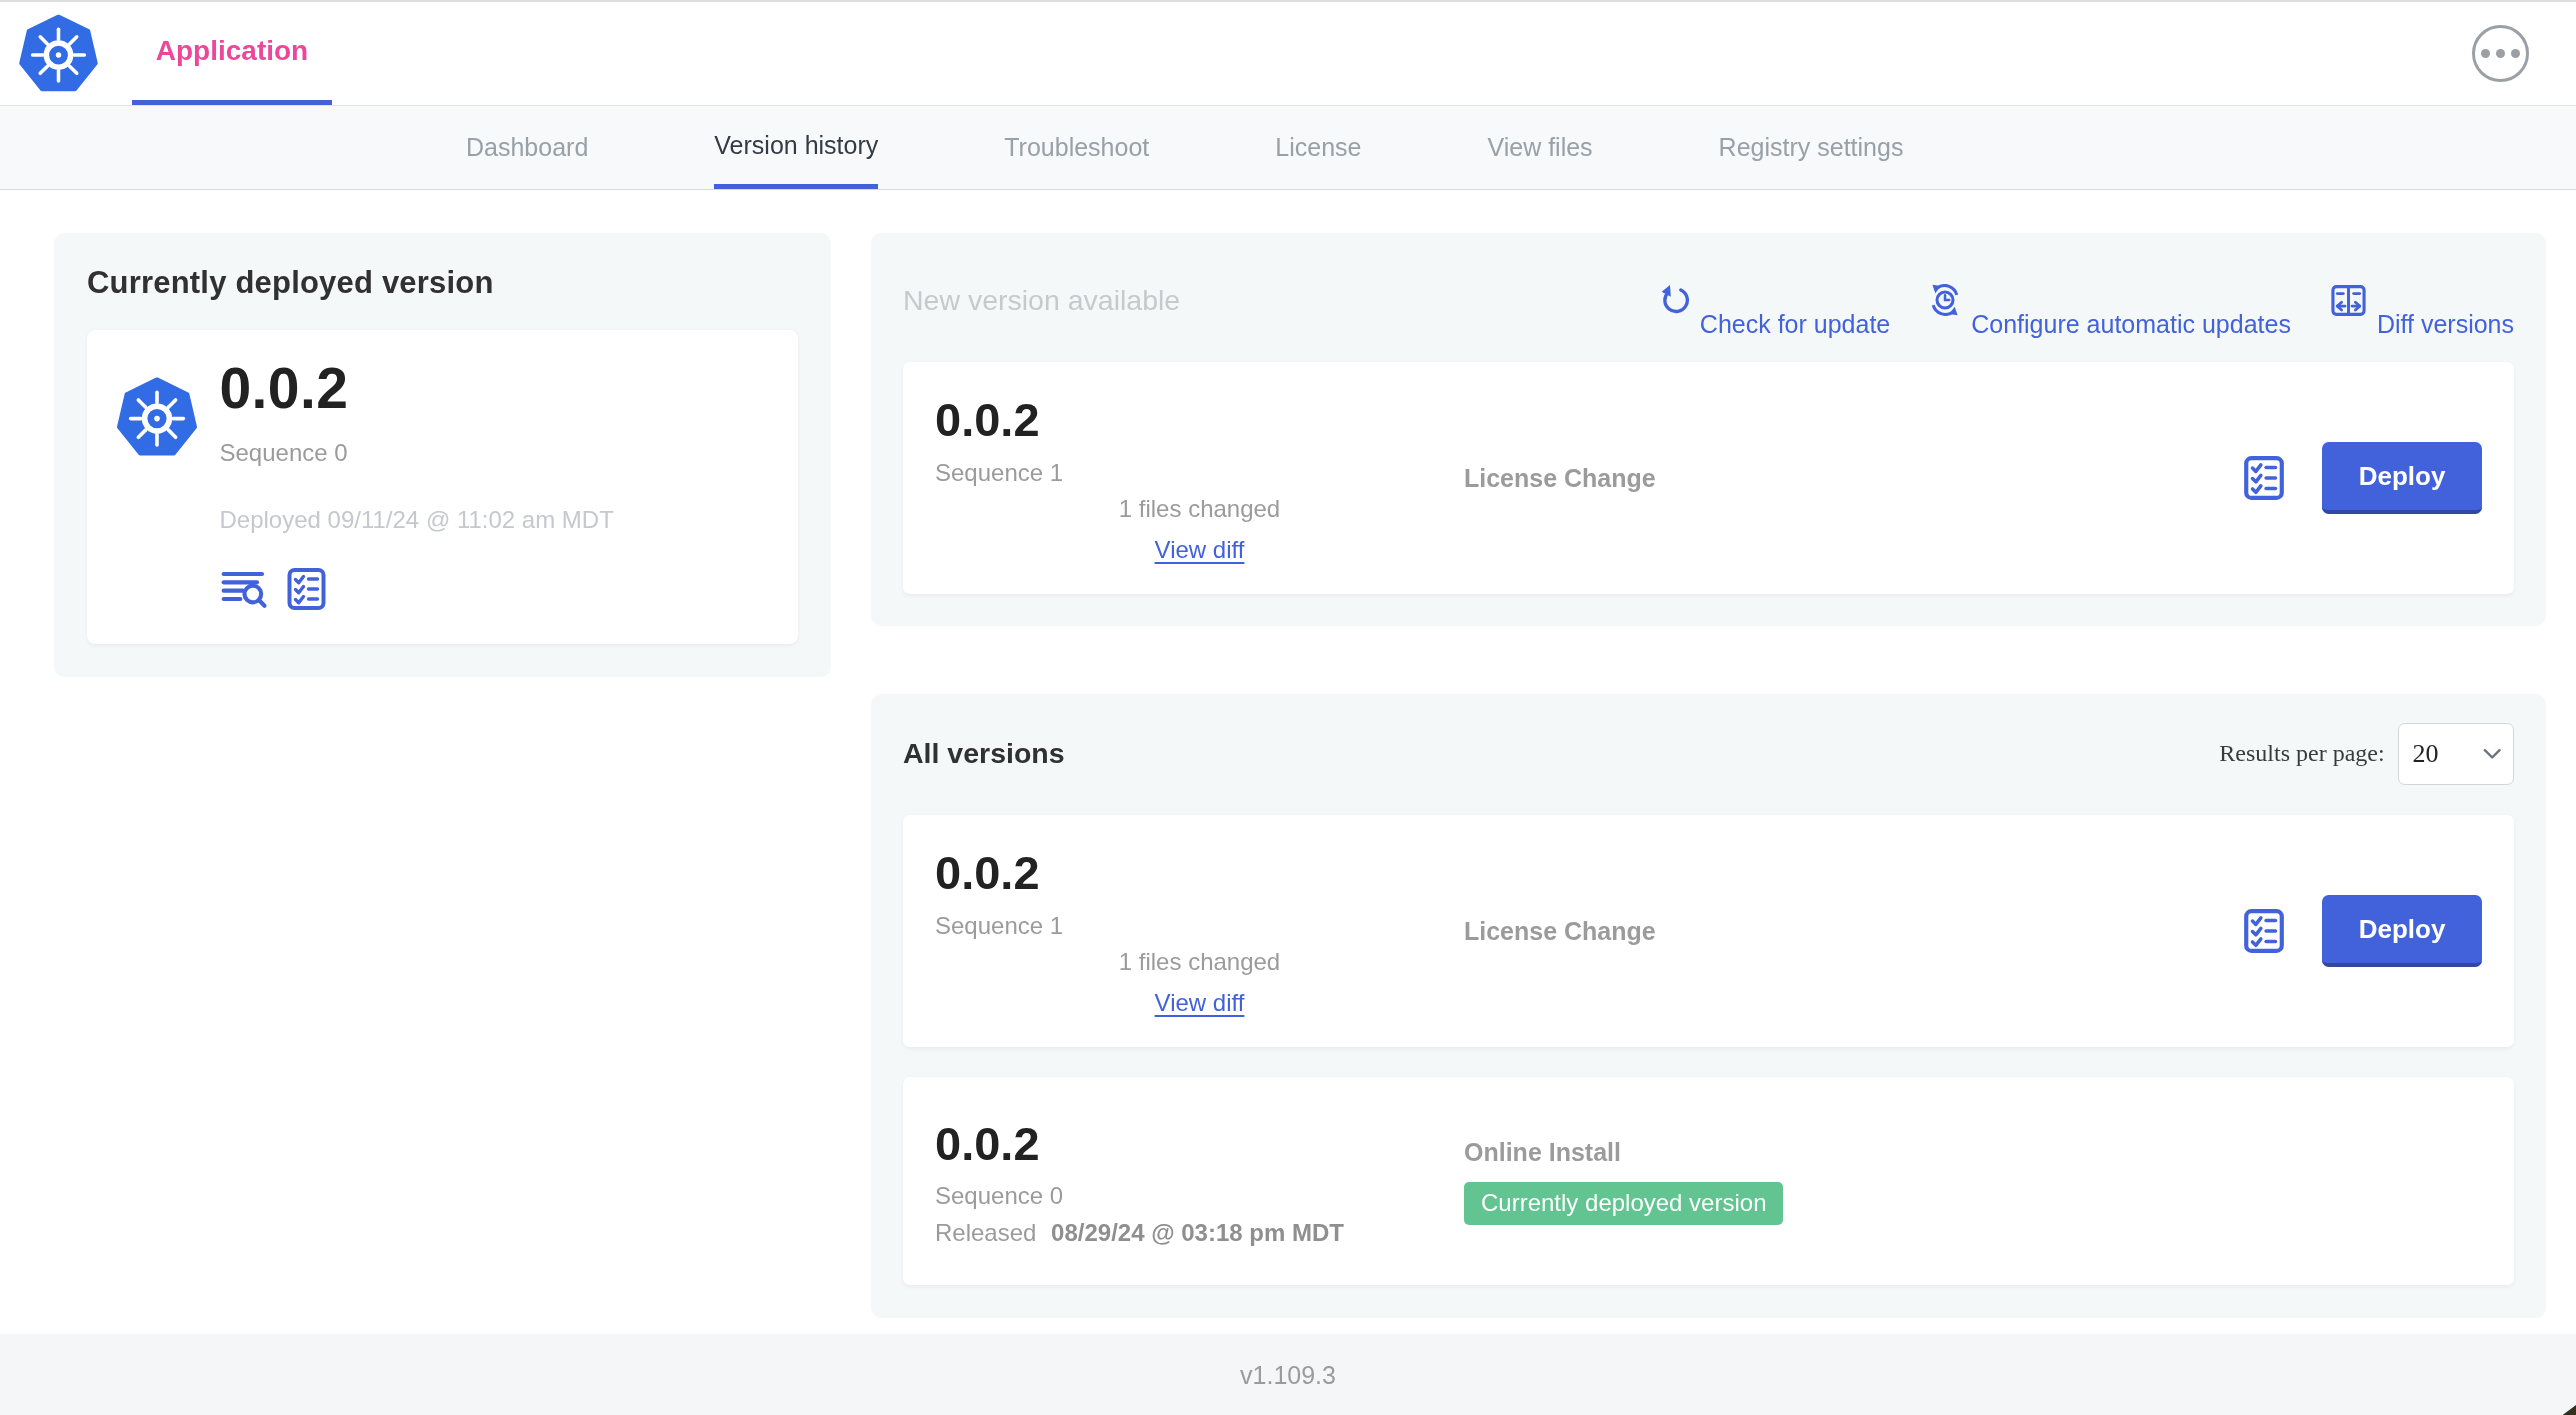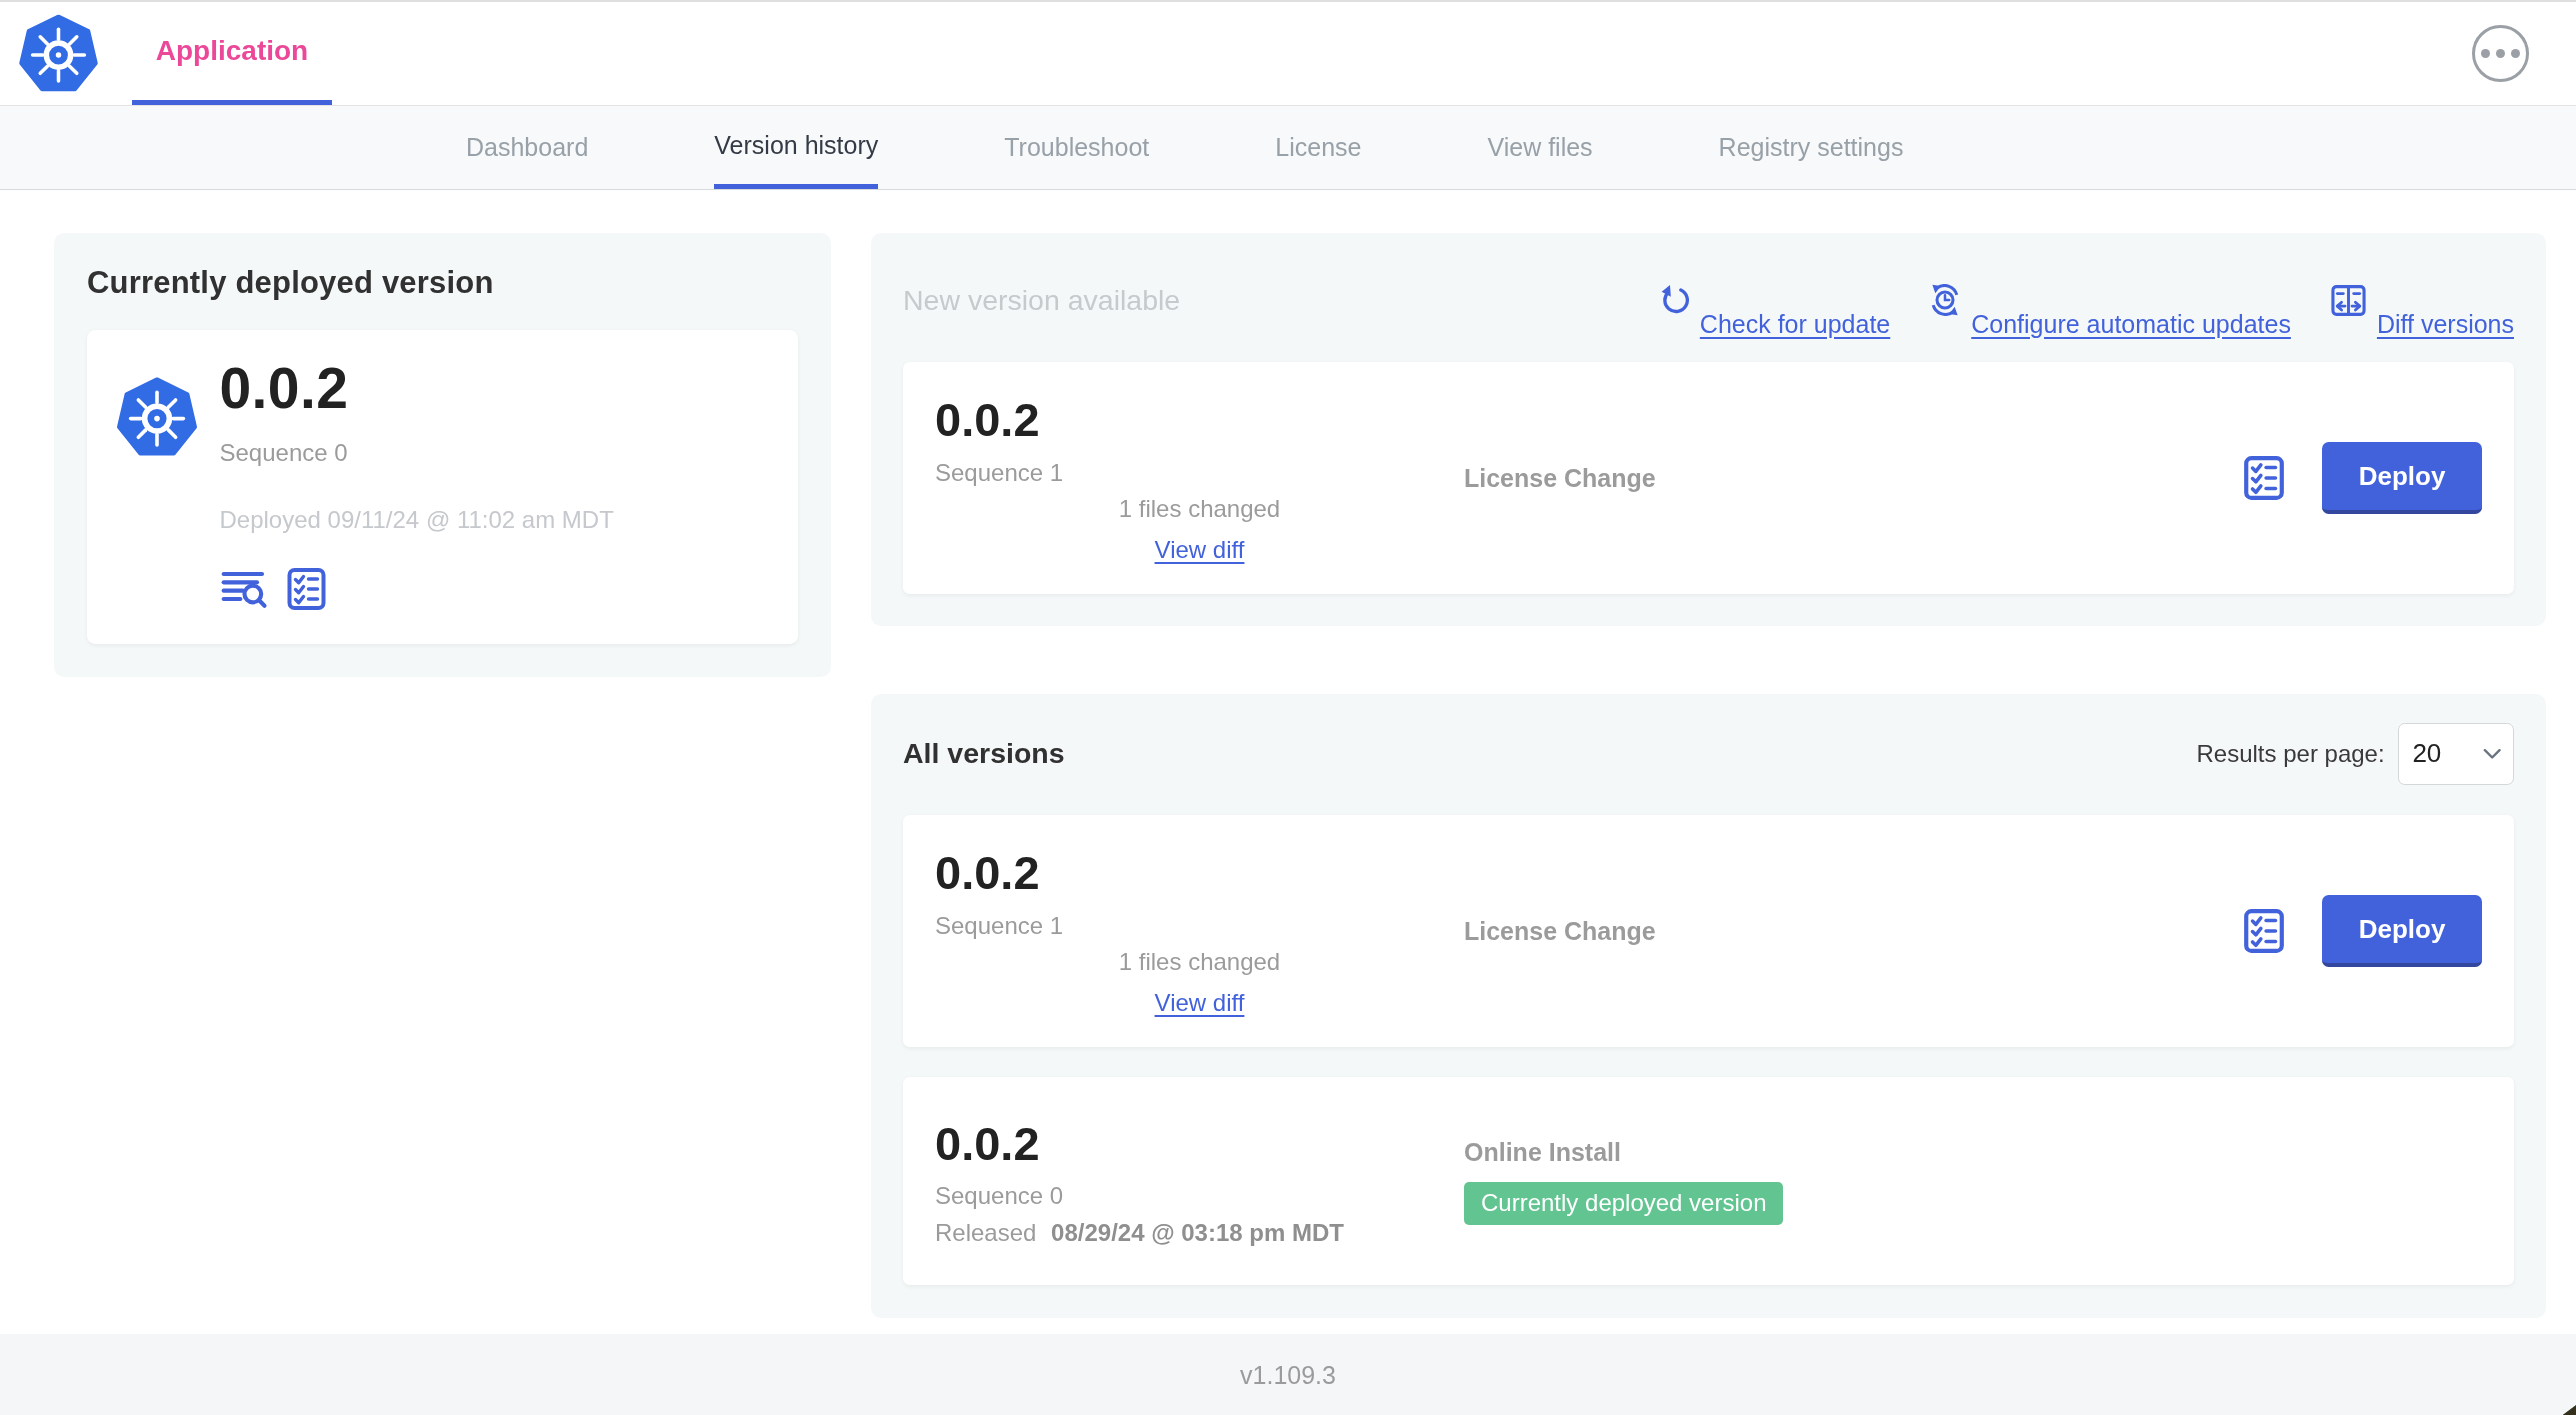--- a/index.html
+++ b/index.html
@@ -42,21 +42,21 @@
   .icon-btn { cursor:pointer; display:inline-flex; }
 
   
   .section { padding:28.5px 32px 32px 32px; }
   .section-head { display:flex; align-items:center; justify-content:space-between; }
   .muted-title { font-size:28.5px; font-weight:500; color:#c6cacd; }
   .section-title { font-size:28.5px; font-weight:700; color:#313131; }
   .link-row { display:flex; align-items:center; gap:39px; }
   .action-link { display:flex; align-items:center; gap:10px; font-size:25px; font-weight:500;
     color:#4262db; cursor:pointer; white-space:nowrap; }
-  .action-link span { text-decoration:underline; text-underline-offset:4.2px;margin-top:48px; }
+  .action-link span { text-underline-offset:4.2px;margin-top:48px; }
 
   .version-row { margin-top:23.4px; background:#fff; border-radius:6.7px;
     box-shadow:0 1.7px 4.2px rgba(0,0,0,.05); padding:30px 32px; display:flex; align-items:center; min-height:194px; }
   .vr-left { flex:0 0 529px; }
   .vr-ver { font-size:47px; font-weight:700; color:#222; }
   .vr-seq { font-size:24px; color:#9b9b9b; margin-top:11.7px; }
   .vr-files { font-size:24px; color:#9b9b9b; margin-top:8.4px; display:flex; align-items:center; gap:13.4px;flex-direction:column; }
   .view-diff { color:#4262db; font-weight:500; text-decoration:underline; text-underline-offset:4.2px; cursor:pointer; }
   .vr-mid { flex:1; align-self:center; }
   .vr-source { font-size:25px; font-weight:600; color:#9b9b9b; }
@@ -68,21 +68,21 @@
   .btn-primary { width:160px; height:72px; background:#4262db; color:#fff;
     border:none; border-bottom:4.2px solid #33479e; }
   .btn-outline { width:166px; height:70px; background:#fff; color:#4262db; border:2.5px solid #4262db; }
 
   .badge-green { display:inline-block; margin-top:15px; background:#62c491; color:#fff;
     font-size:24px; padding:7.5px 17px; border-radius:5px; }
   .released { font-size:24px; color:#9b9b9b; margin-top:8.4px; }
   .released b { color:#8f8f8f; font-weight:700;margin-left:8px; }
 
   .all-versions { margin-top:68px; padding-bottom:33px; }
-  .rpp { display:flex; align-items:center; gap:13.4px; }
+  .rpp { display:flex; align-items:center; gap:13.4px;font-family:Liberation Serif, serif; }
   .rpp-label { font-size:24px; color:#3a3a3a; }
   .select-box { width:116px; height:62px; background:#fff; border:1.7px solid #d3d7da; border-radius:6.7px;
     display:flex; align-items:center; justify-content:space-between; padding:0 11.7px 0 13.4px;
     font-size:26px; color:#222; cursor:pointer; }
   .version-row + .version-row { margin-top:30px; }
 
   
   .app-footer { height:82px; background:#f4f6f8; display:flex; align-items:center; justify-content:center; }
   .app-footer div { font-size:25px; color:#9b9b9b; }
 

